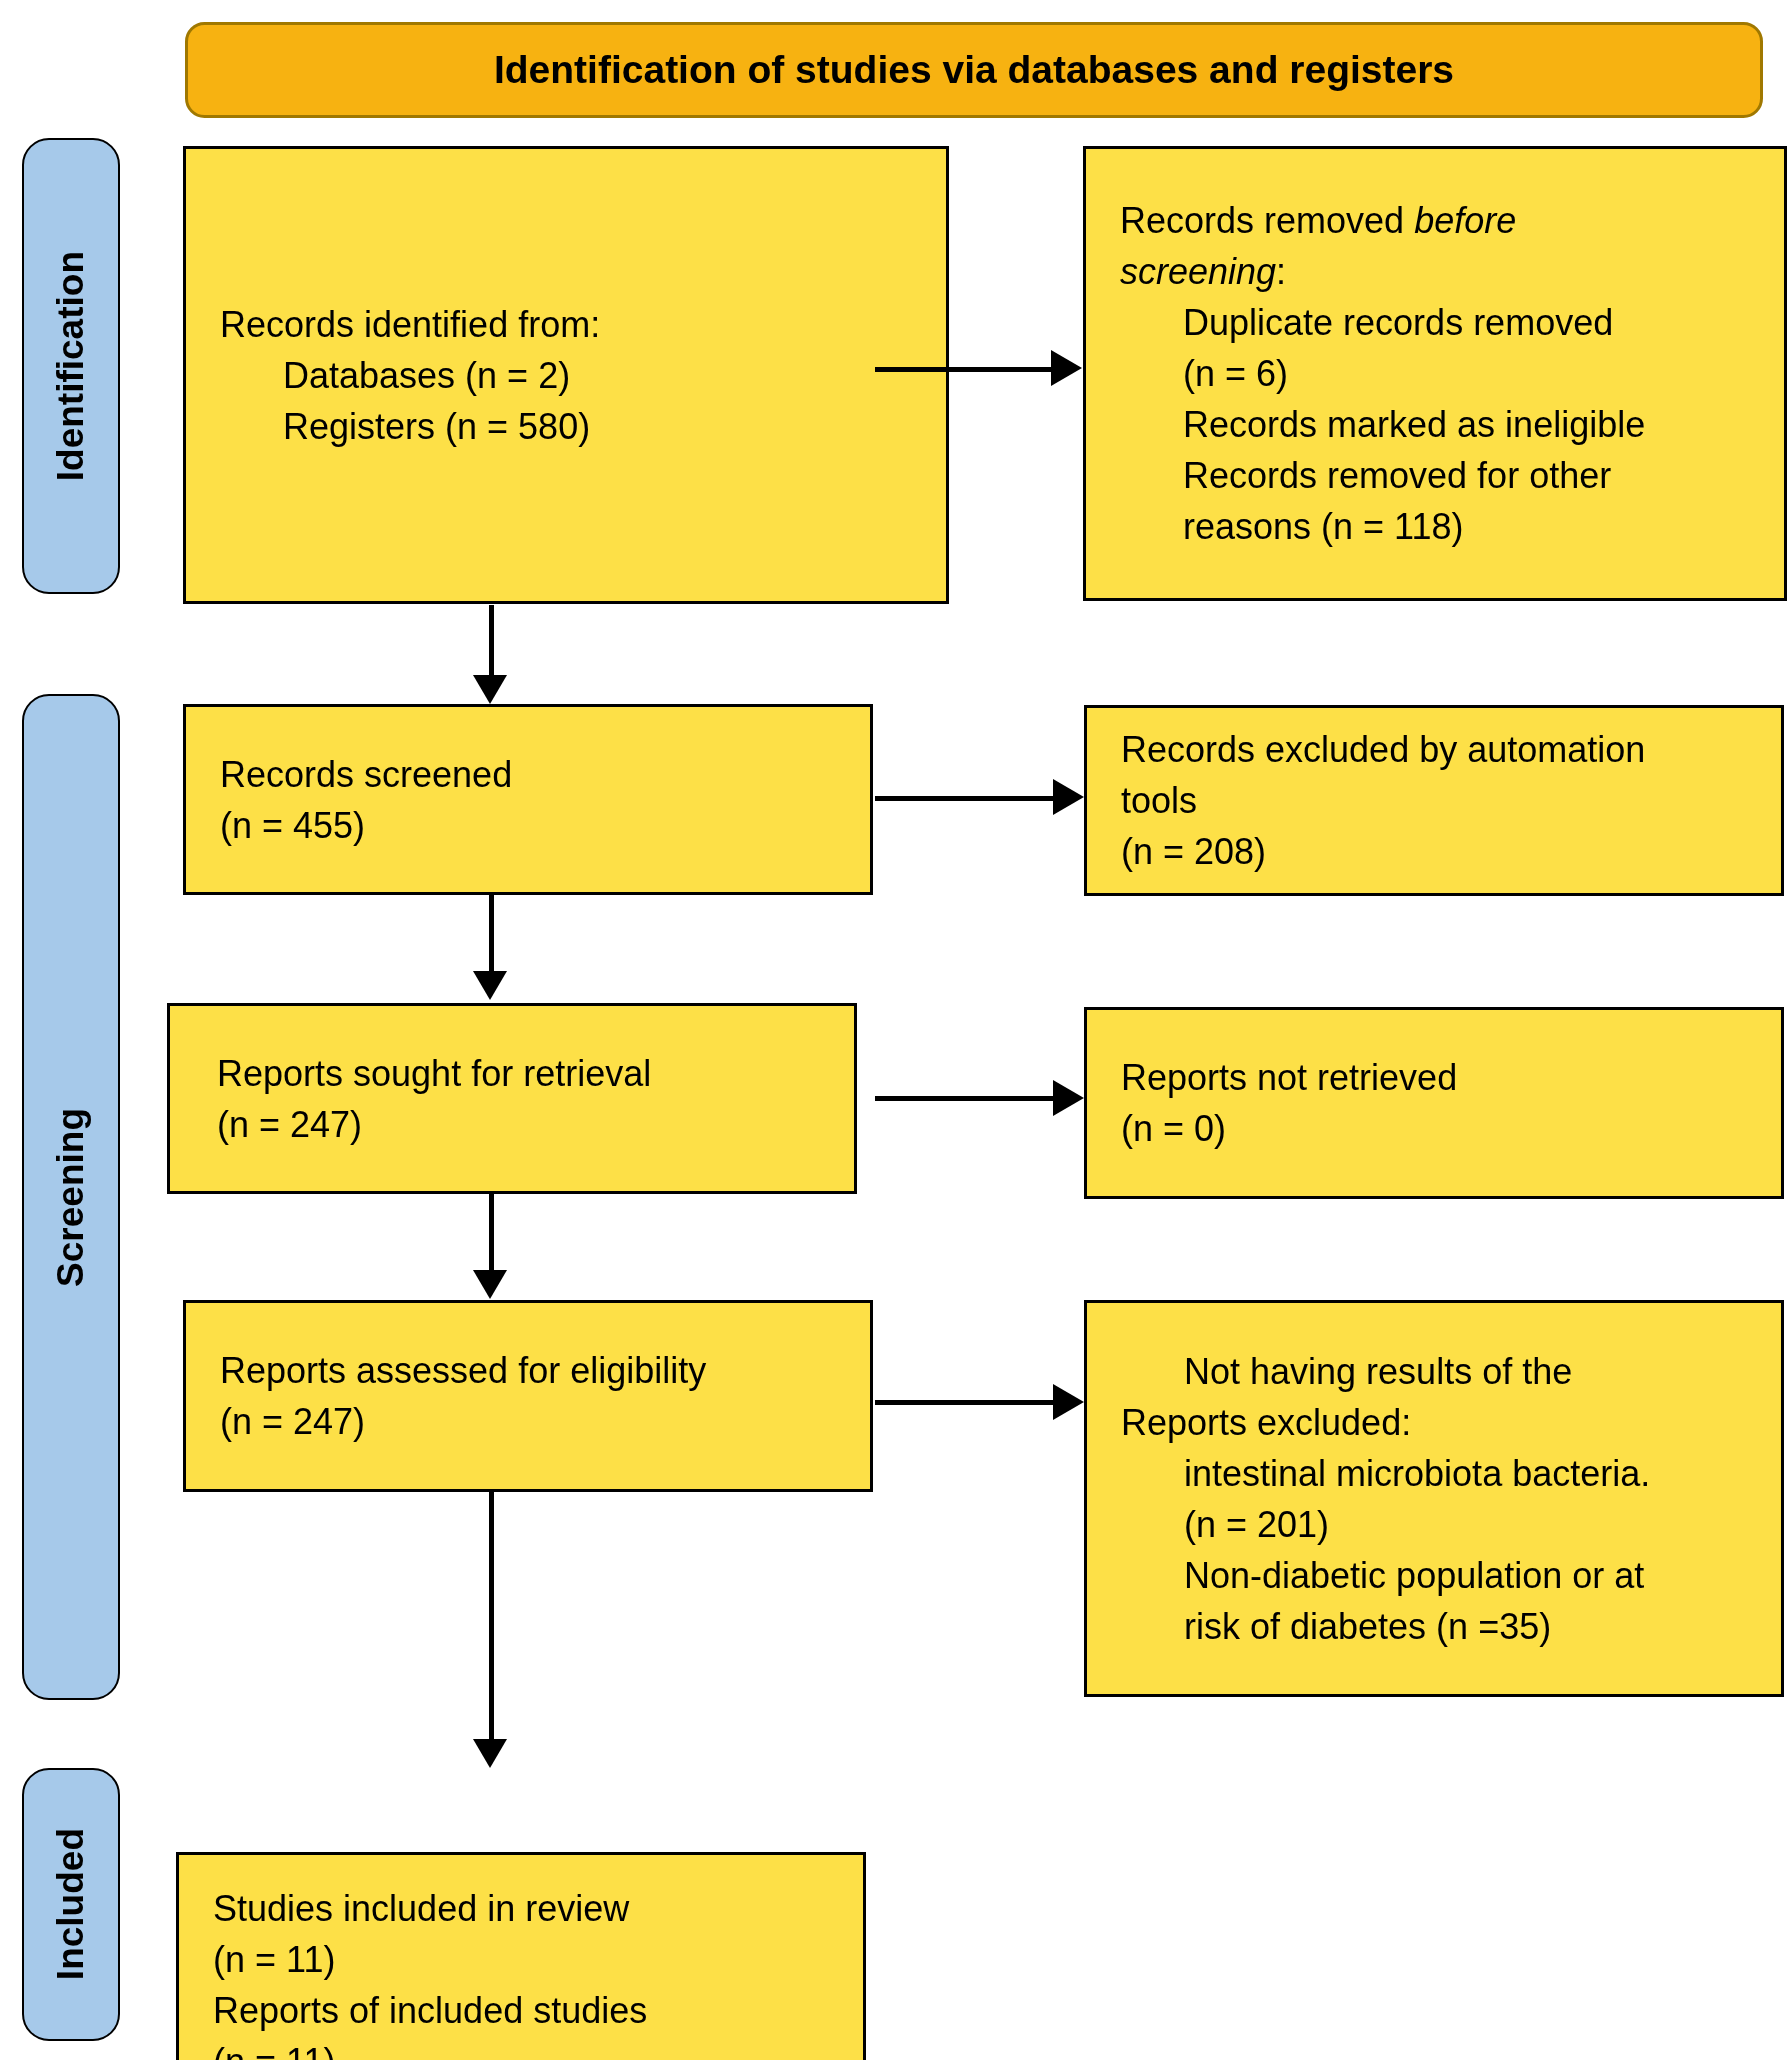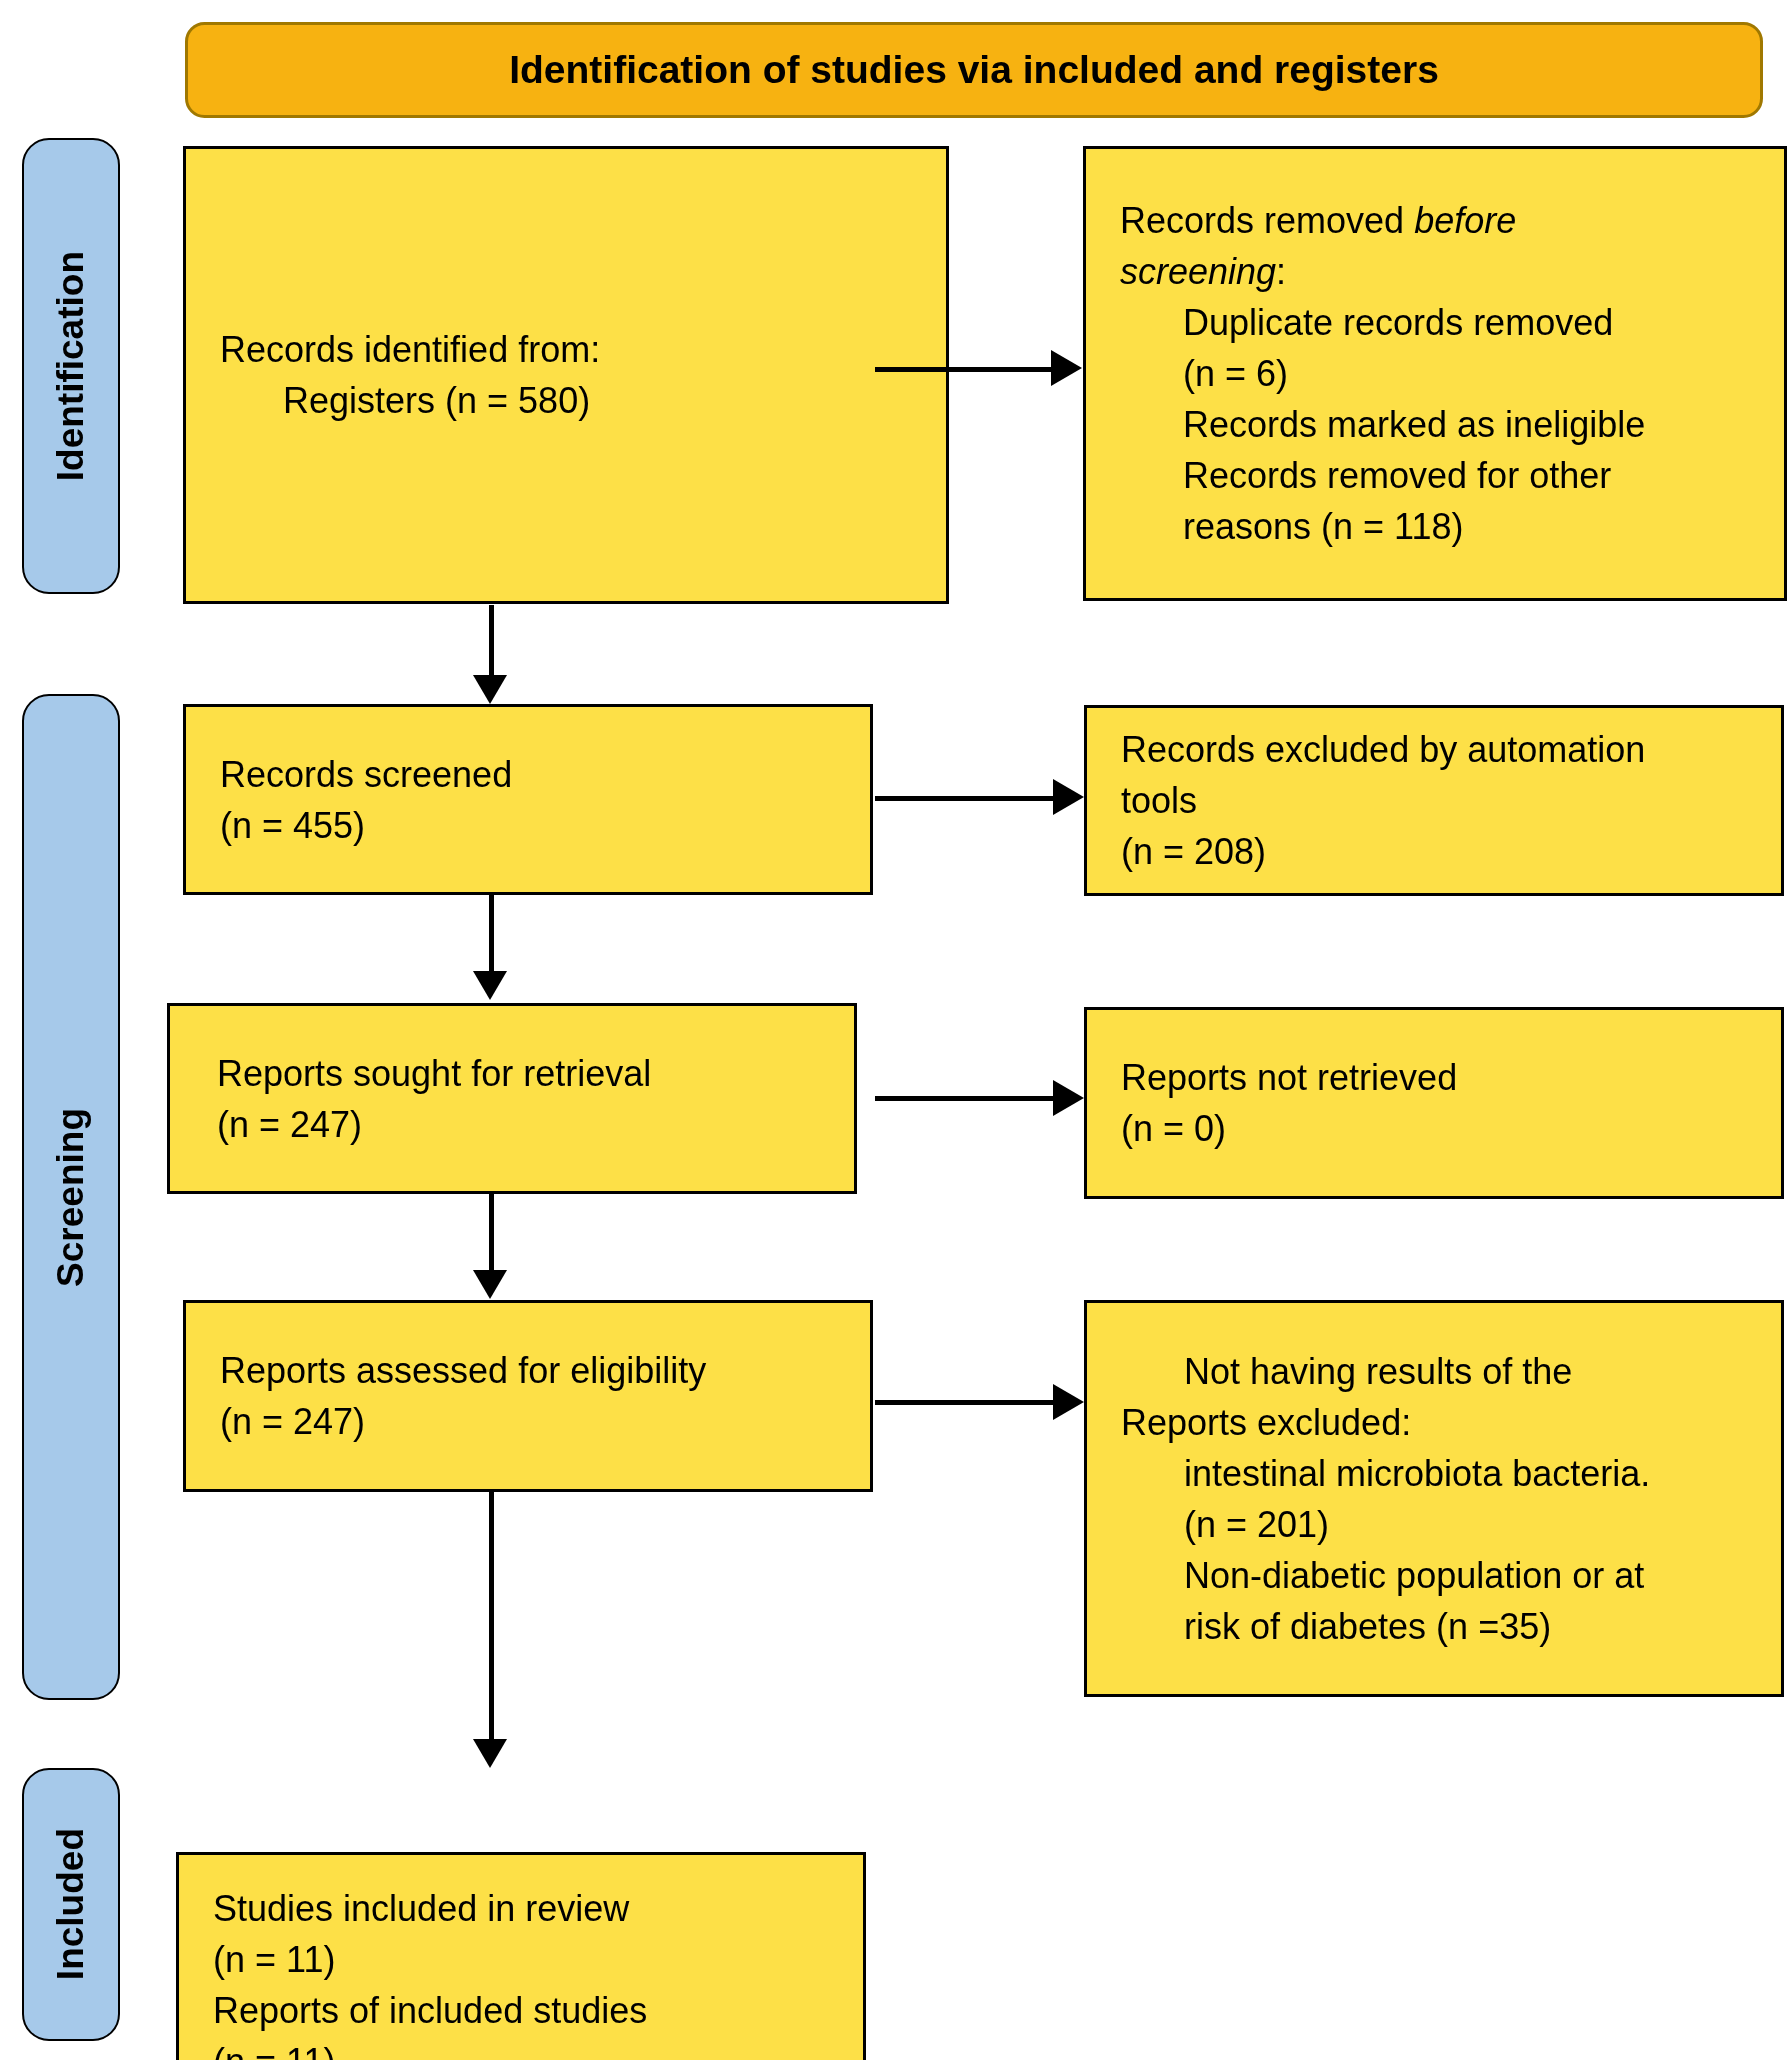--- a/index.html
+++ b/index.html
@@ -67,35 +67,36 @@
   .r2{left:1084px;top:705px;width:700px;height:191px;}
   .r3{left:1084px;top:1007px;width:700px;height:192px;}
   .r4{left:1084px;top:1300px;width:700px;height:397px;}
 </style>
 </head>
 <body>
 
 <div class="canvas">
 
   <div class="banner" style="background: rgb(247, 178, 17); border: 3.9px solid rgb(160, 120, 0);">
-    <span>Identification of studies via included and registers</span>
+    <span>Identification of studies via databases and registers</span>
   </div>
 
   <div class="stage stage-identification" style="background: rgb(166, 201, 234);">
     <span>Identification</span>
   </div>
   <div class="stage stage-screening" style="background: rgb(166, 201, 234);">
     <span>Screening</span>
   </div>
   <div class="stage stage-included" style="background: rgb(166, 201, 234);">
     <span>Included</span>
   </div>
 
   <div class="box b1">
       <div class="line ind0"><span>Records identified from:</span></div>
+      <div class="line ind1"><span>Databases (n = 2)</span></div>
       <div class="line ind1"><span>Registers (n = 580)</span></div>
     </div>
   <div class="box b2">
       <div class="line ind0"><span>Records screened</span></div>
       <div class="line ind0"><span>(n = 455)</span></div>
     </div>
   <div class="box b3">
       <div class="line ind0"><span>Reports sought for retrieval</span></div>
       <div class="line ind0"><span>(n = 247)</span></div>
     </div>

